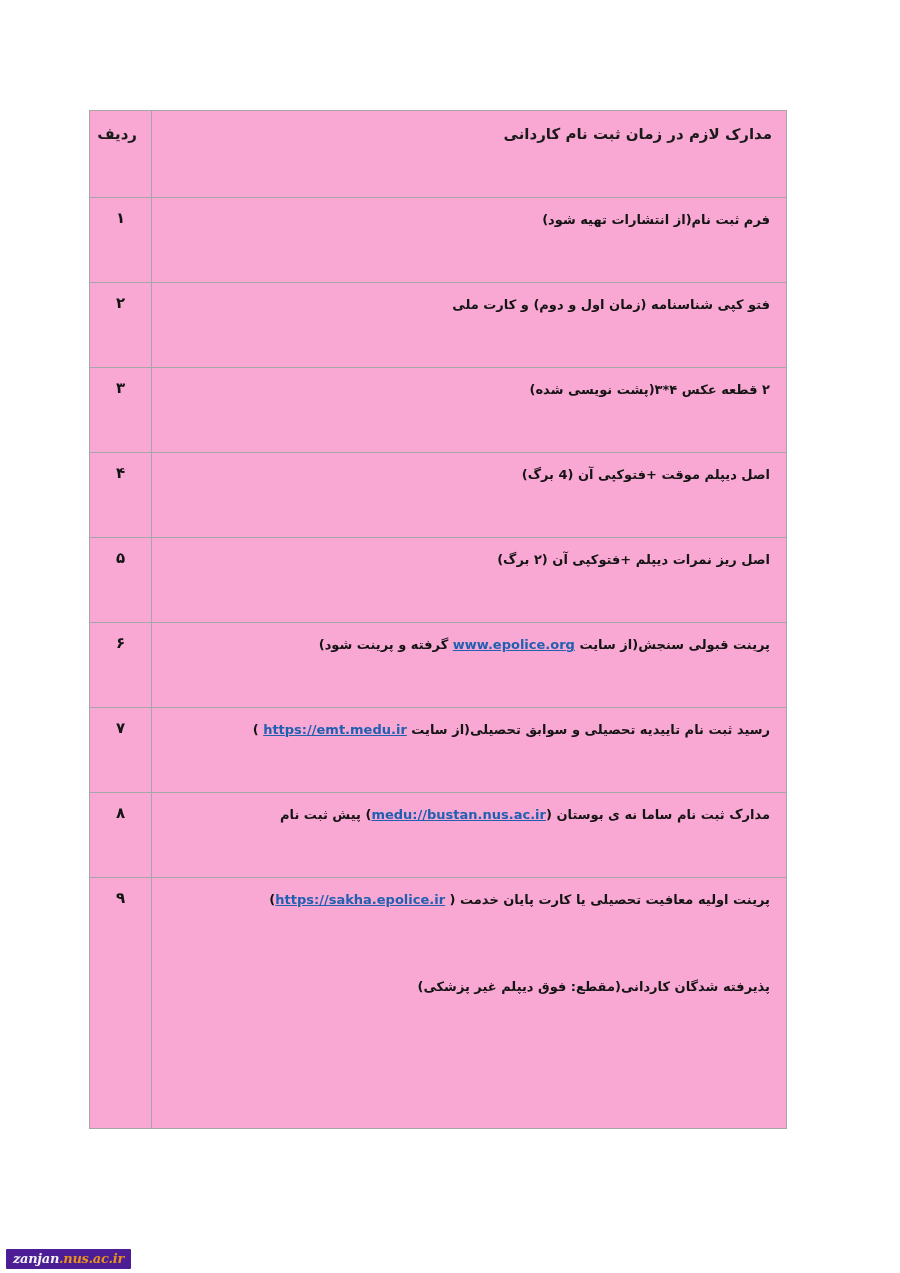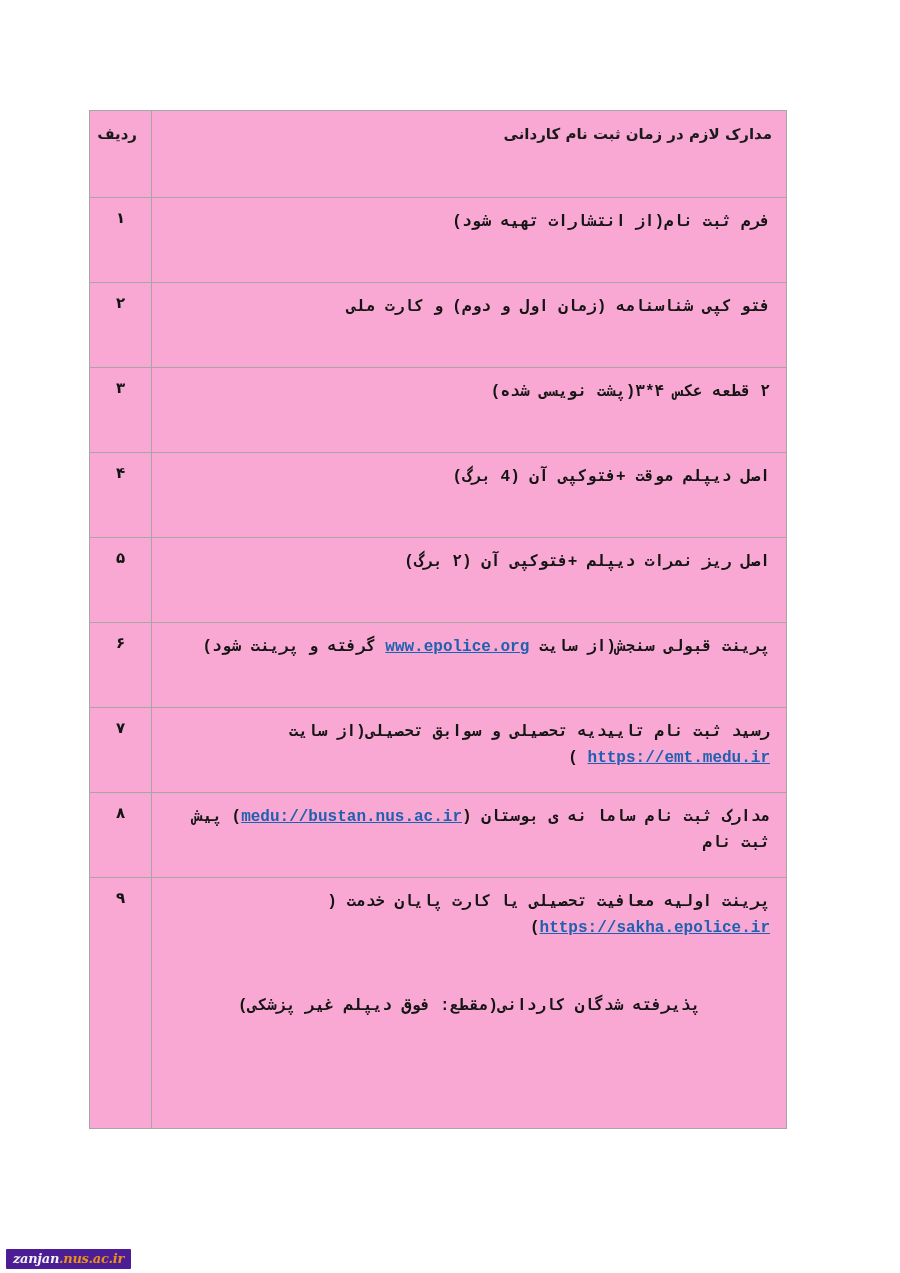--- a/index.html
+++ b/index.html
@@ -54,26 +54,25 @@
     font-size: 15px;
     font-weight: bold;
     color: #1a1a1a;
     line-height: 1.5;
   }
   .hdr-index  { text-align: center; }
   .hdr-docs   { text-align: right; }
 
   .cell-inner {
     padding: 11px 16px 0 16px;
-    font-size: 16px;
+    font-size: 13px;
     font-weight: bold;
     color: #141414;
     line-height: 1.65;
     text-align: right;
-    font-family: Liberation Mono, monospace;
   }
   .cell-index {
     text-align: center;
     padding: 11px 0 0 0;
     font-size: 15px;
     font-weight: bold;
     color: #141414;
   }
 
   
@@ -85,22 +84,22 @@
     color: #2060b0;
     text-decoration: underline;
     font-weight: bold;
     direction: ltr;
     unicode-bidi: embed;
     display: inline-block;
   }
 
   .sub-line {
     display: block;
-    margin-top: 51px;
-    text-align: center;
+    margin-top: 66px;
+    text-align: right;
   }
 
   
   .watermark {
     position: absolute;
     left: 6px;
     bottom: 4px;
     background: #4c1d95;
     padding: 3px 7px 4px 7px;
     font-family: "DejaVu Serif", "Liberation Serif", serif;

